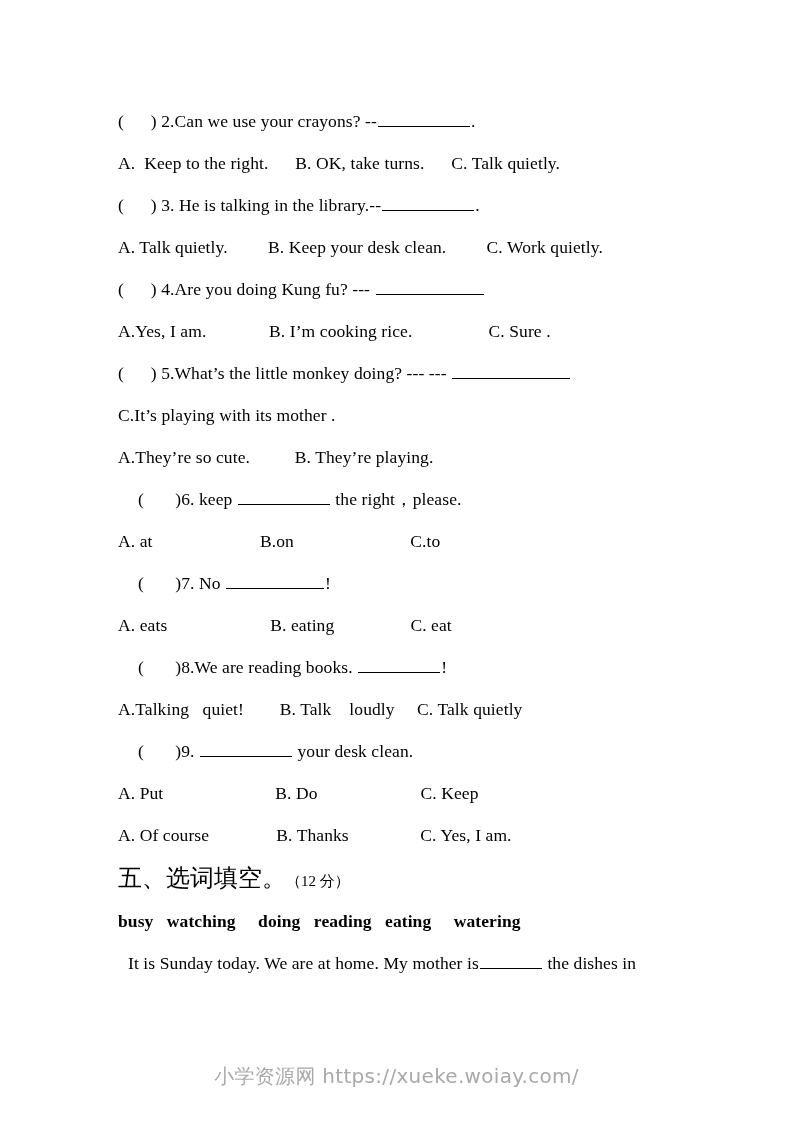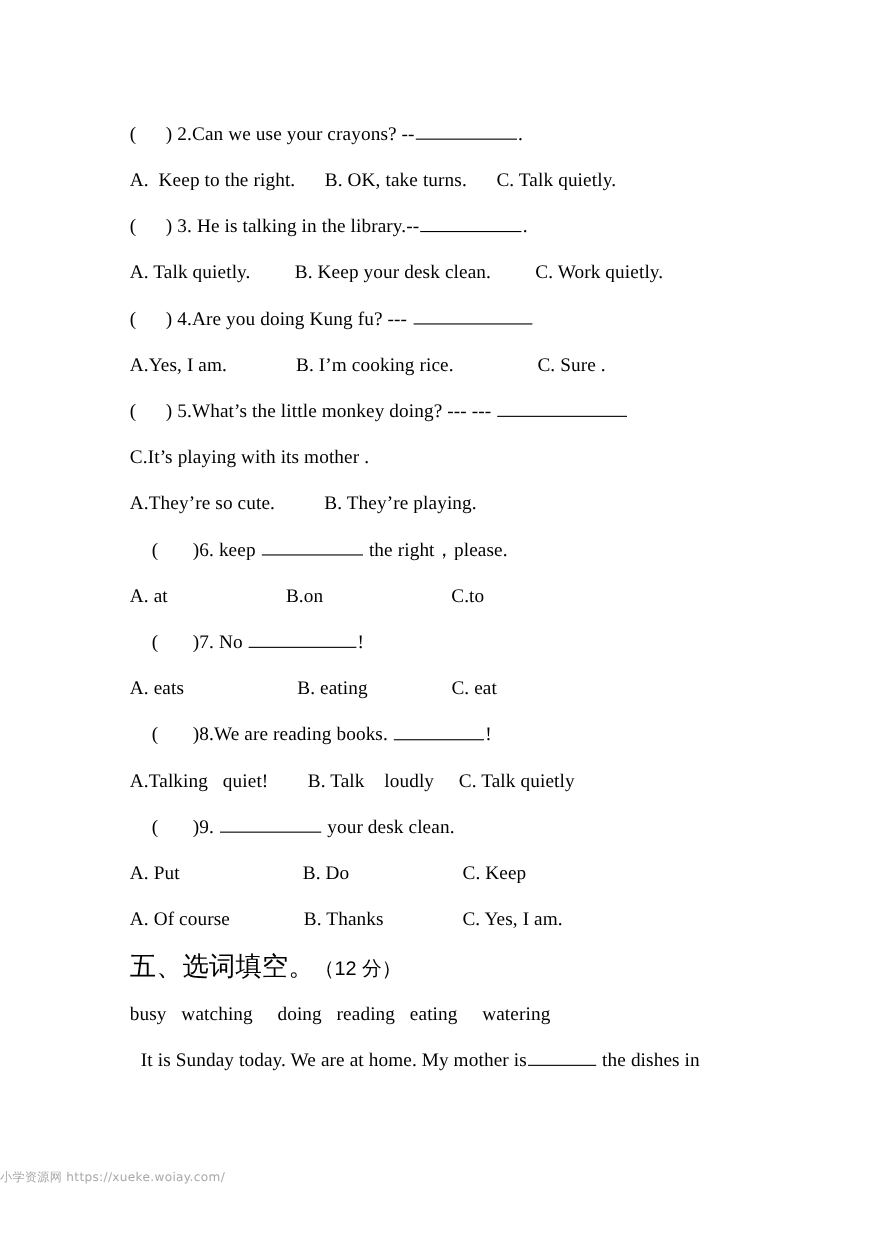--- a/index.html
+++ b/index.html
@@ -47,54 +47,56 @@
   }
 
   .line.sentence {
     white-space: normal;
     padding-left: 10px;
   }
 
   
   .wordbank {
     white-space: pre;
+    font-weight: bold;
   }
 
   
   .heading {
     height: 44px;
     line-height: 44px;
     font-size: 18.5px;
     white-space: pre;
     font-family: "DejaVu Sans", "Liberation Sans", sans-serif;
   }
   .heading .cjk {
     font-size: 24px;
   }
   .heading .score {
-    font-family: Liberation Sans, sans-serif;
-    font-size: 18px;
+    font-family: Liberation Serif, serif;
+    font-size: 15px;
   }
 
   
   .blank {
     display: inline-block;
     border-bottom: 1.3px solid #000;
     height: 0.95em;
     vertical-align: baseline;
     margin: 0 1px;
   }
 
   .watermark {
     position: absolute;
     left: 0;
     top: 1063px;
     width: 793px;
+    text-align: center;
     font-family: "DejaVu Sans", "Liberation Sans", sans-serif;
-    font-size: 11px;
+    font-size: 20px;
     color: #a9a9a9;
     letter-spacing: 0.3px;
     white-space: pre;
   }
 </style>
 </head>
 <body>
 
 <div class="page">
   <div class="content">

